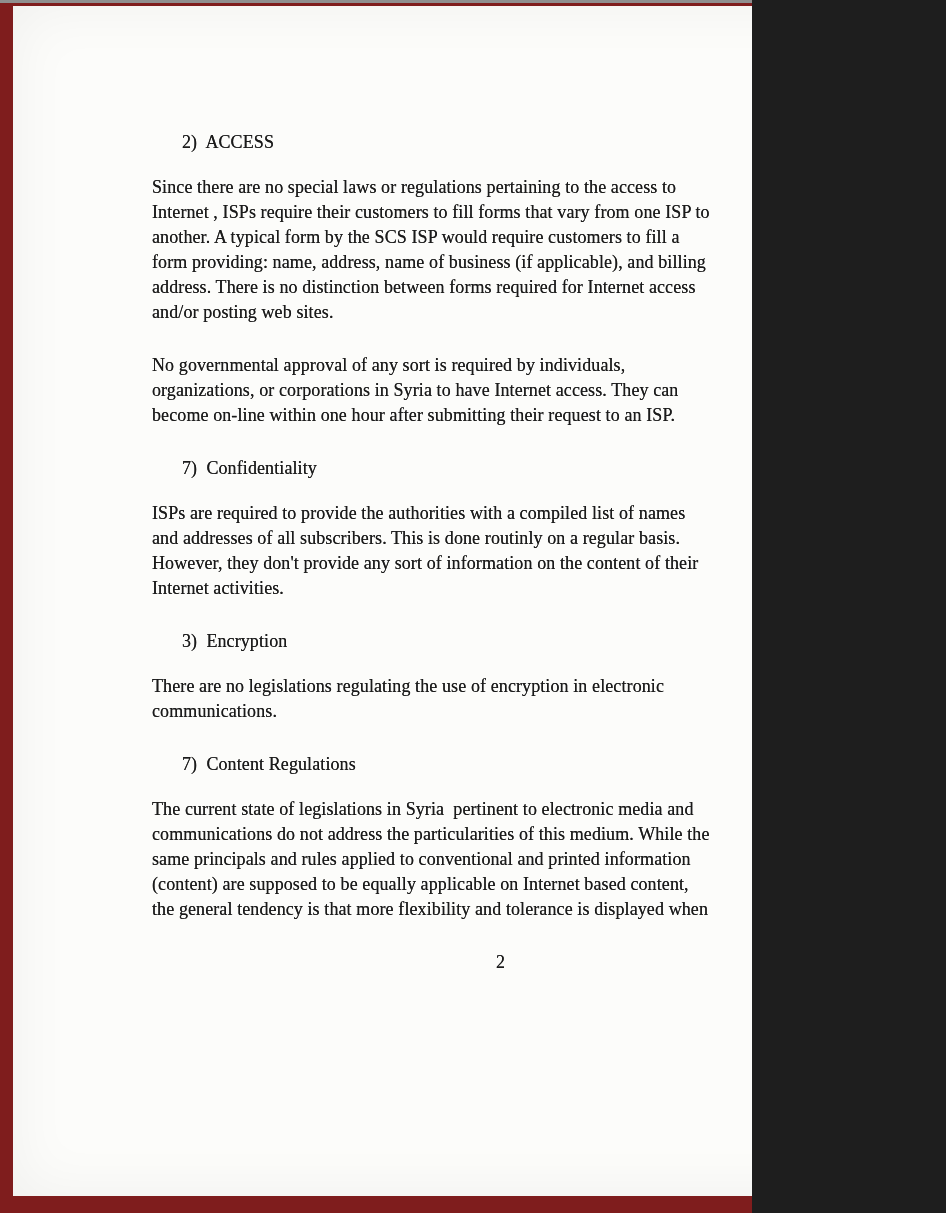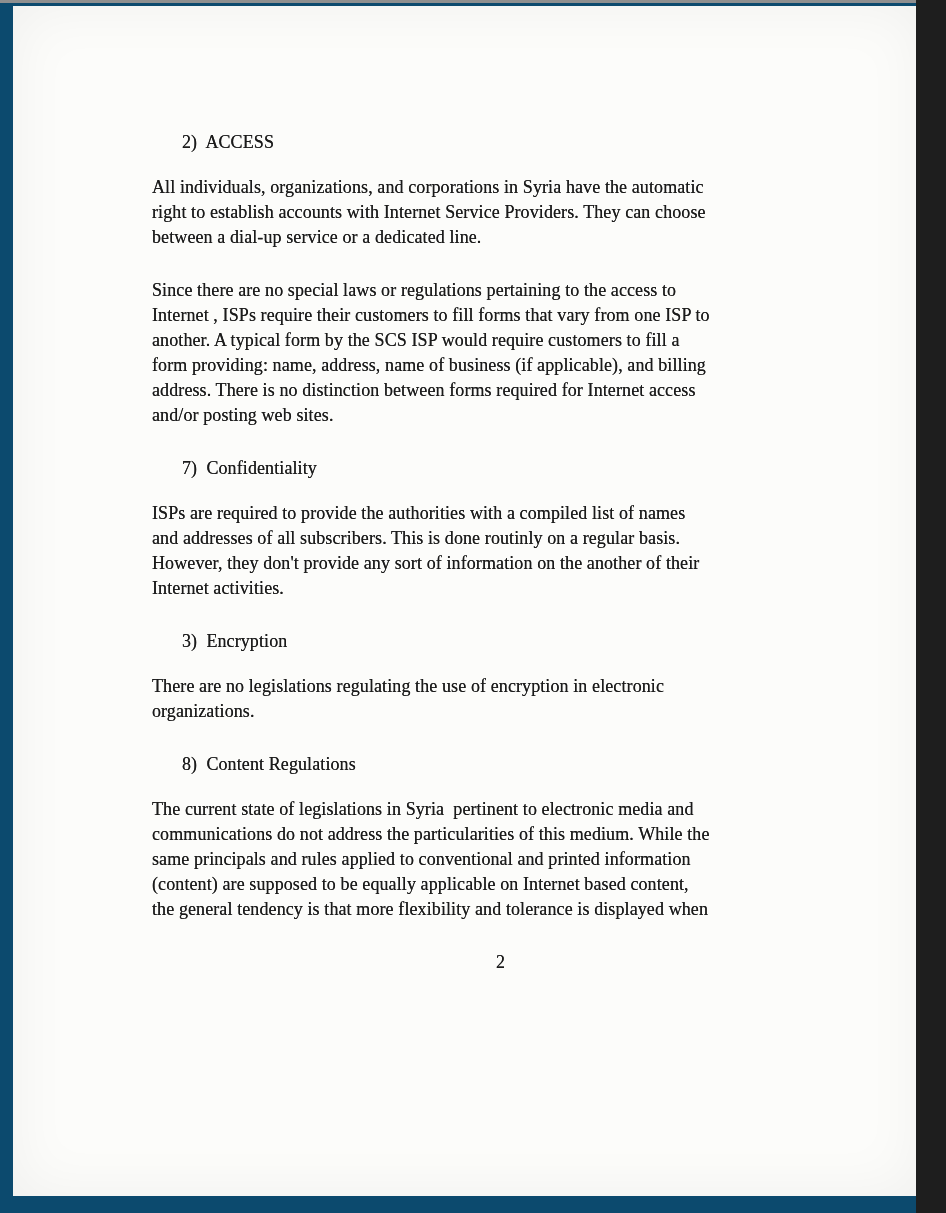--- a/index.html
+++ b/index.html
@@ -3,23 +3,23 @@
 <meta charset="utf-8">
 <style>
   * { margin: 0; padding: 0; box-sizing: border-box; }
   html, body { background: #1e1e1e; }
   body {
     font-family: "Liberation Serif", "DejaVu Serif", serif;
   }
 
   .scan-frame {
     position: relative;
-    width: 916px;
+    width: 752px;
     height: 1213px;
-    background: #0c4a6e;
+    background: #7f1d1d;
     overflow: hidden;
   }
   
   .scan-frame::before {
     content: "";
     position: absolute;
     left: 0; top: 0;
     width: 100%; height: 3px;
     background: #8f8f8f;
   }
@@ -64,53 +64,53 @@
 </style>
 </head>
 <body>
 
 <div class="scan-frame">
   <div class="doc-page">
     <div class="doc-content">
 
       <section>
         <div class="sec-heading">2)  ACCESS</div>
-        <p class="sec-para">All individuals, organizations, and corporations in Syria have the automatic
-right to establish accounts with Internet Service Providers. They can choose
-between a dial-up service or a dedicated line.</p>
       </section>
 
       <section>
         <p class="sec-para">Since there are no special laws or regulations pertaining to the access to
 Internet , ISPs require their customers to fill forms that vary from one ISP to
 another. A typical form by the SCS ISP would require customers to fill a
 form providing: name, address, name of business (if applicable), and billing
 address. There is no distinction between forms required for Internet access
 and/or posting web sites.</p>
       </section>
 
       <section>
+        <p class="sec-para">No governmental approval of any sort is required by individuals,
+organizations, or corporations in Syria to have Internet access. They can
+become on-line within one hour after submitting their request to an ISP.</p>
       </section>
 
       <section>
         <div class="sec-heading">7)  Confidentiality</div>
         <p class="sec-para">ISPs are required to provide the authorities with a compiled list of names
 and addresses of all subscribers. This is done routinly on a regular basis.
-However, they don't provide any sort of information on the another of their
+However, they don't provide any sort of information on the content of their
 Internet activities.</p>
       </section>
 
       <section>
         <div class="sec-heading">3)  Encryption</div>
         <p class="sec-para">There are no legislations regulating the use of encryption in electronic
-organizations.</p>
+communications.</p>
       </section>
 
       <section>
-        <div class="sec-heading">8)  Content Regulations</div>
+        <div class="sec-heading">7)  Content Regulations</div>
         <p class="sec-para">The current state of legislations in Syria  pertinent to electronic media and
 communications do not address the particularities of this medium. While the
 same principals and rules applied to conventional and printed information
 (content) are supposed to be equally applicable on Internet based content,
 the general tendency is that more flexibility and tolerance is displayed when</p>
       </section>
 
       <div class="page-number">2</div>
 
     </div>

